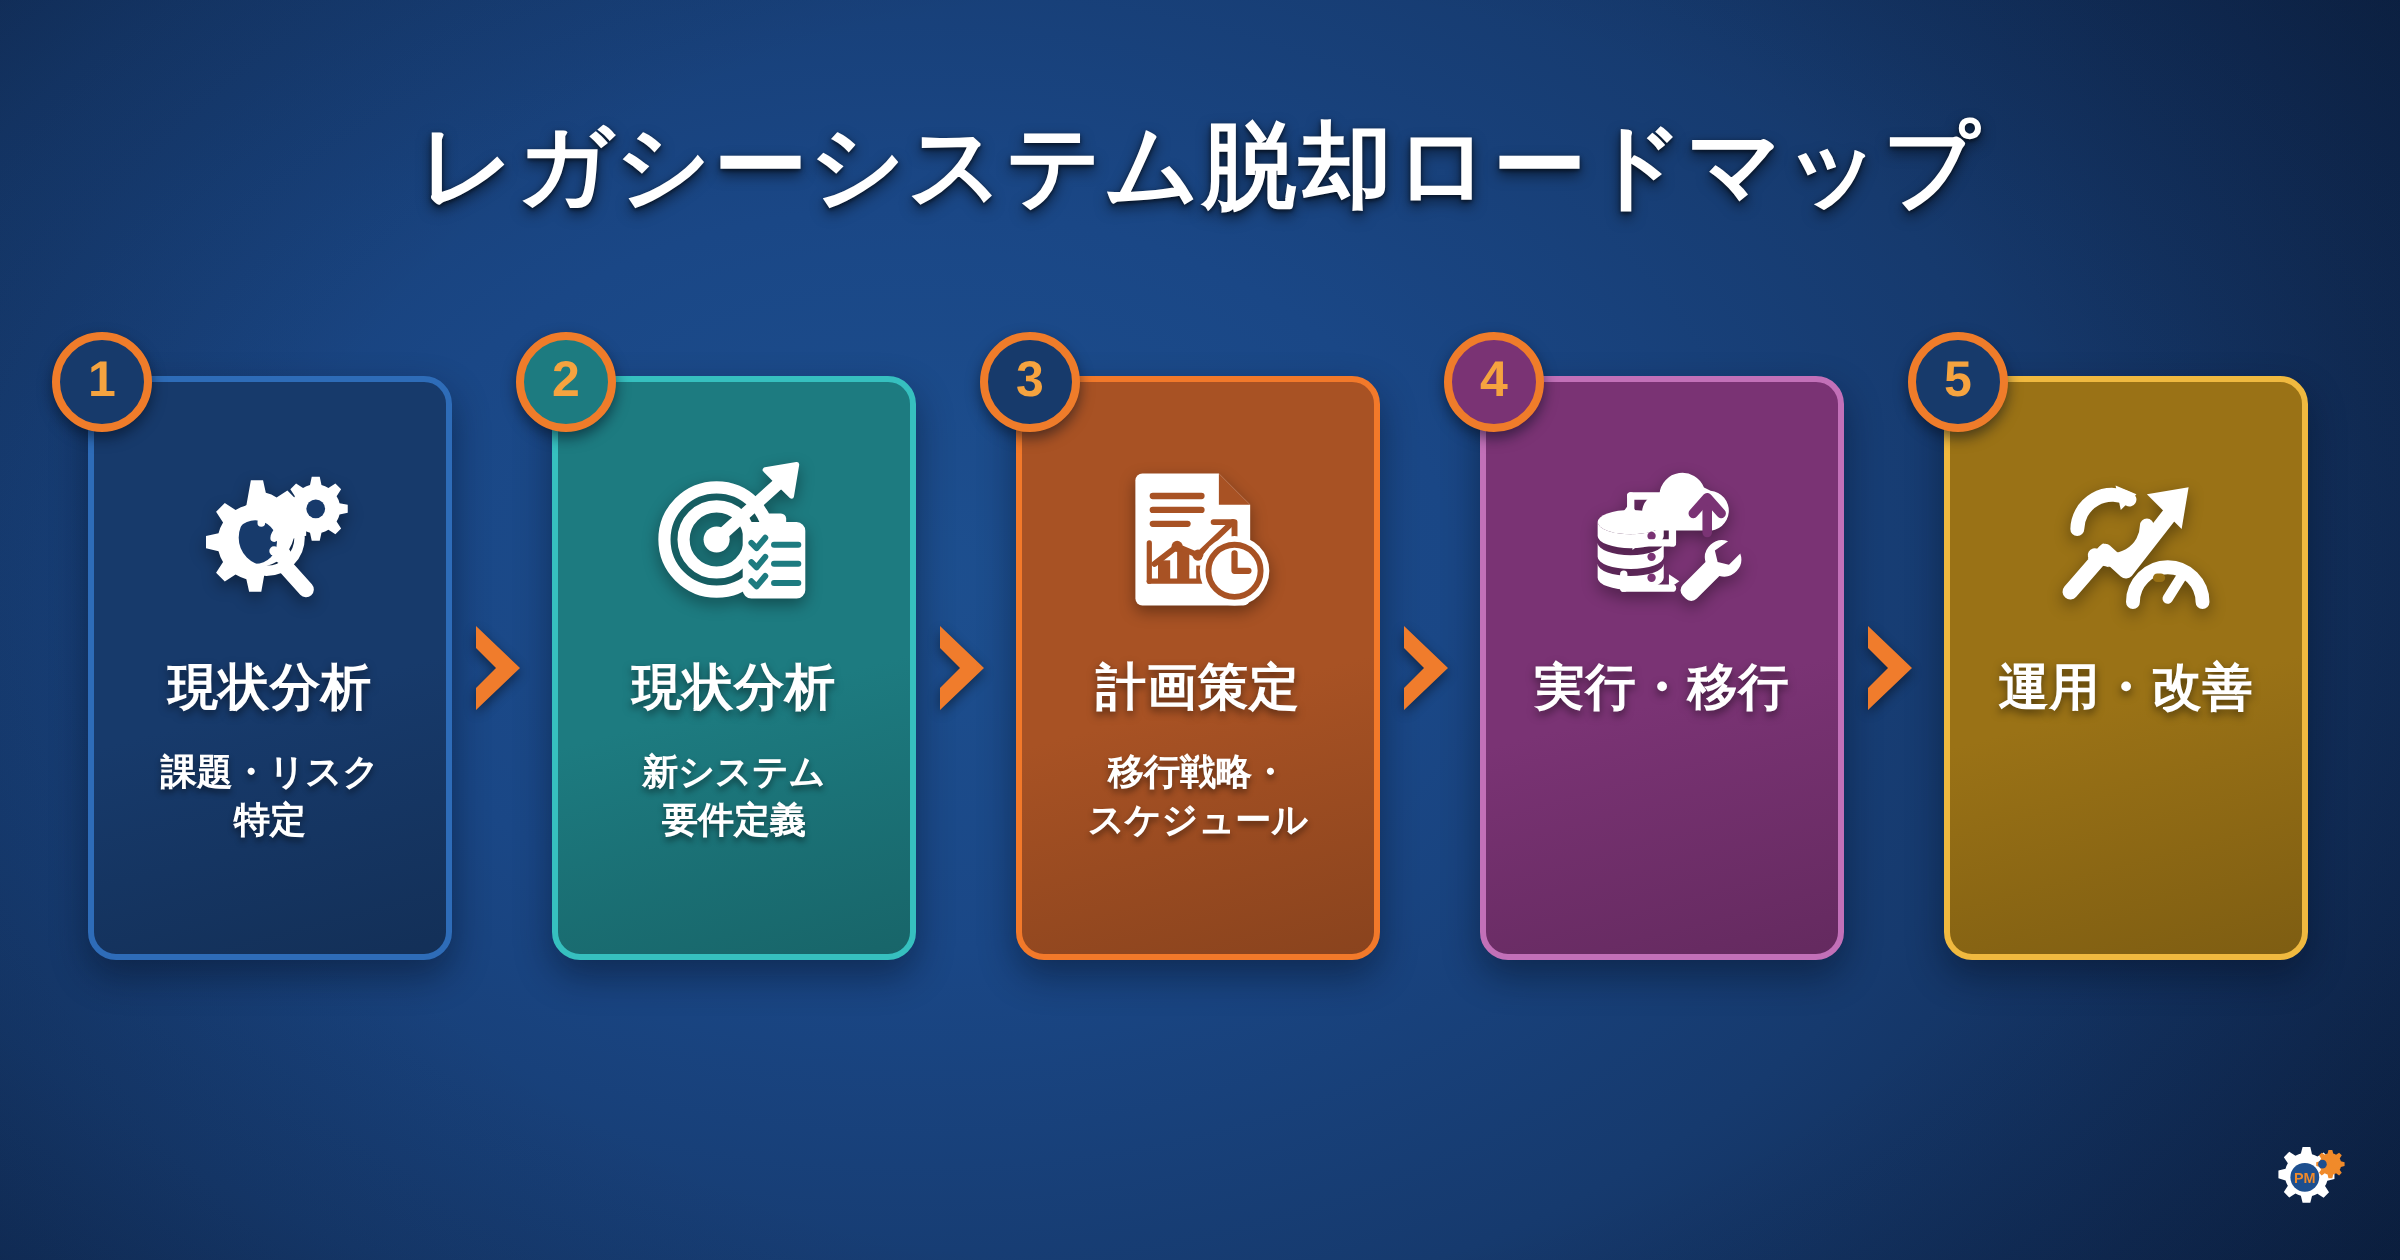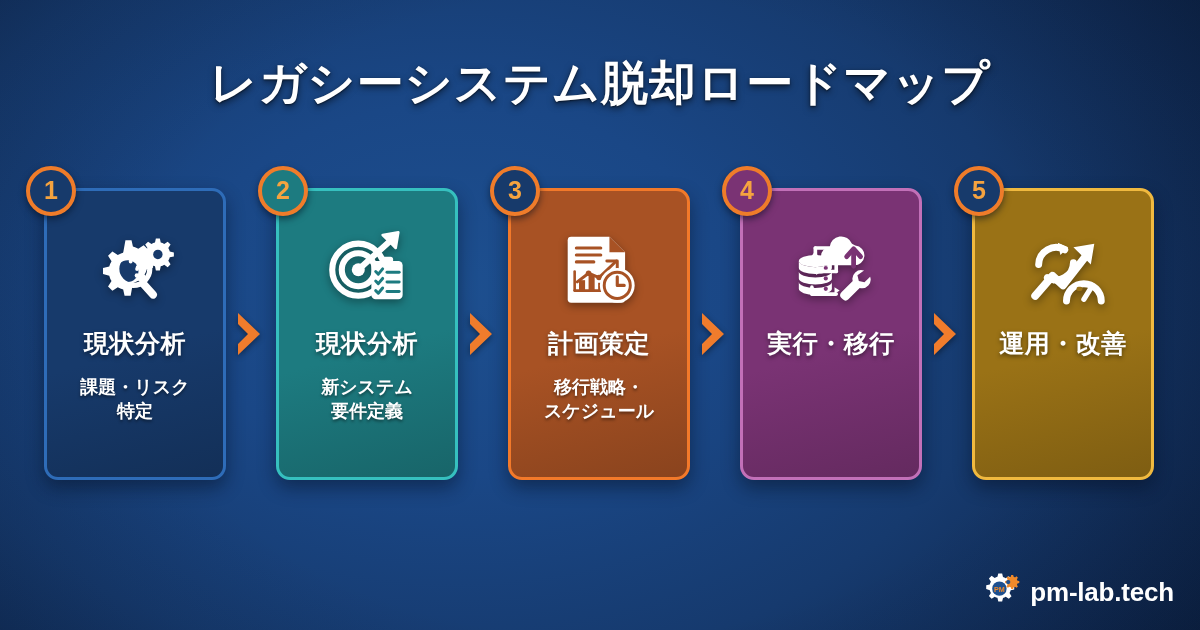--- a/index.html
+++ b/index.html
@@ -305,16 +305,15 @@
   </div>
 
   <div class="logo">
     <svg class="logo-mark" viewBox="0 0 40 40">
       <path d="M16 2 l5 0 1.1 4.6a13 13 0 0 1 3.5 1.5l4-2.6 3.5 3.5-2.6 4a13 13 0 0 1 1.5 3.5l4.6 1.1 0 5-4.6 1.1a13 13 0 0 1-1.5 3.5l2.6 4-3.5 3.5-4-2.6a13 13 0 0 1-3.5 1.5L21 38l-5 0-1.1-4.6a13 13 0 0 1-3.5-1.5l-4 2.6-3.5-3.5 2.6-4a13 13 0 0 1-1.5-3.5L0.4 22.1l0-5 4.6-1.1a13 13 0 0 1 1.5-3.5l-2.6-4 3.5-3.5 4 2.6a13 13 0 0 1 3.5-1.5z" fill="#ffffff" transform="translate(1,0) scale(0.86)"></path>
       <circle cx="16" cy="18.5" r="8" fill="#1d4f8f"></circle>
       <text x="16" y="21.8" text-anchor="middle" font-size="8" font-weight="700" fill="#f08a2a" font-family="'Liberation Sans', sans-serif">PM</text>
       <path d="M30 3 l2.6 0 .6 2.5a7 7 0 0 1 1.9.8l2.1-1.4 1.8 1.8-1.4 2.1a7 7 0 0 1 .8 1.9l2.5.6 0 2.6-2.5.6a7 7 0 0 1-.8 1.9l1.4 2.1-1.8 1.8-2.1-1.4a7 7 0 0 1-1.9.8l-.6 2.5-2.6 0-.6-2.5a7 7 0 0 1-1.9-.8l-2.1 1.4-1.8-1.8 1.4-2.1a7 7 0 0 1-.8-1.9l-2.5-.6 0-2.6 2.5-.6a7 7 0 0 1 .8-1.9l-1.4-2.1 1.8-1.8 2.1 1.4a7 7 0 0 1 1.9-.8z" fill="#f08a2a" transform="translate(-2,0) scale(0.82) translate(8,1)"></path>
       <circle cx="25.8" cy="11.2" r="2.4" fill="#1d4f8f"></circle>
     </svg>
-    <span class="logo-text">pm-lab.tech</span>
   </div>
 
 </div>
 
 </body></html>

